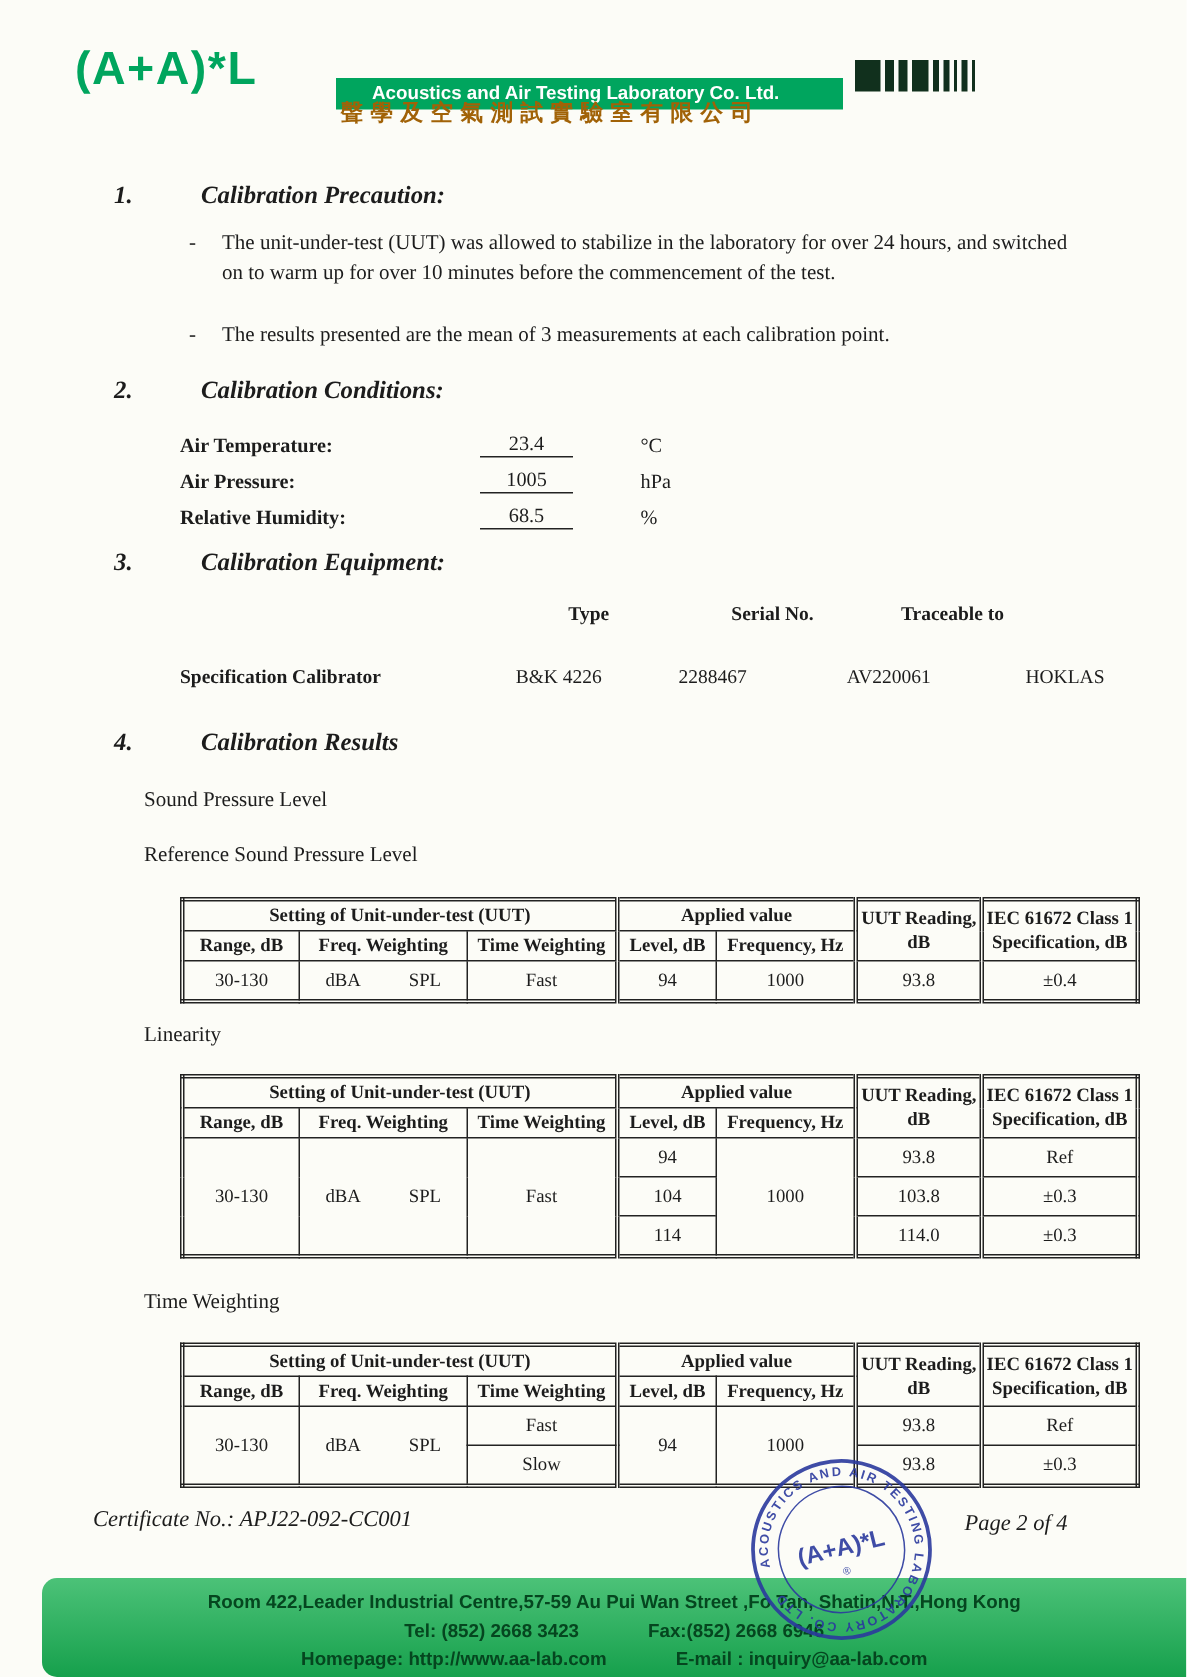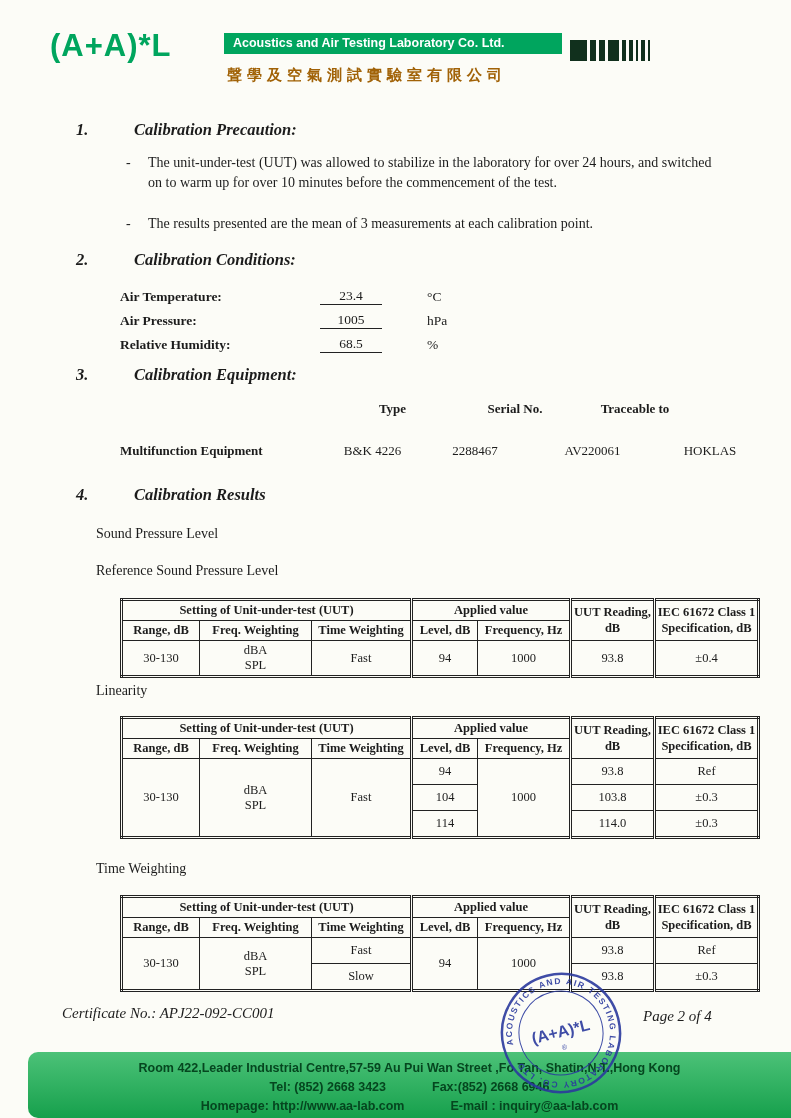--- a/index.html
+++ b/index.html
@@ -1,23 +1,23 @@
 <!DOCTYPE html>
 <html><head>
 <meta charset="utf-8">
 <style>
   html,body{margin:0;padding:0;}
   .page{position:relative;width:791px;height:1118px;background:#fcfcf7;overflow:hidden;
         font-family:"Liberation Serif",serif;color:#1c1c1c;}
   
   .logo{position:absolute;left:50px;top:28px;font-family:"Liberation Sans",sans-serif;
         font-weight:bold;font-size:31px;color:#00a55e;letter-spacing:1px;}
-  .banner{position:absolute;left:224px;top:33px;width:338px;height:21px;background:#00a55e;
+  .banner{position:absolute;left:224px;top:52px;width:338px;height:21px;background:#00a55e;
         color:#fff;font-family:"Liberation Sans",sans-serif;font-weight:bold;font-size:12.5px;
-        line-height:21px;padding-left:9px;box-sizing:border-box;}
+        line-height:21px;padding-left:24px;box-sizing:border-box;}
   .deco{position:absolute;left:570px;top:40px;height:21px;display:flex;gap:3px;}
   .deco div{background:#11301d;height:21px;}
   .zh{position:absolute;left:227px;top:66px;font-family:"Liberation Sans",sans-serif;
         font-size:15px;color:#a16207;letter-spacing:5px;font-weight:bold;}
   
   .sec{position:absolute;font-size:16.5px;font-weight:bold;font-style:italic;}
   .sec .num{display:inline-block;width:58px;}
   
   .bullets{position:absolute;left:126px;top:153px;width:600px;font-size:14px;line-height:1.45;}
   .bullet{display:flex;margin-bottom:20px;}
@@ -41,21 +41,21 @@
   
   .sublabel{position:absolute;font-size:14px;}
   
   .tblwrap{position:absolute;left:120px;width:637px;}
   table{border-collapse:collapse;table-layout:fixed;width:100%;font-size:12.5px;
         border:3px double #222;background:transparent;padding-left:39px;}
   th,td{border:1px solid #222;text-align:center;padding:2px 1px;font-family:"Liberation Serif",serif;}
   th{font-weight:bold;}
   .two-line{white-space:pre-line;line-height:1.25;}
   .dsep{border-left:3px double #222;}
-  .freqcell{display:flex;justify-content:space-around;flex-direction:column;}
+  .freqcell{display:flex;justify-content:space-around;}
   tr.data td{height:21px;}
   .c-range{width:78px;}.c-freq{width:112px;}.c-time{width:100px;}.c-level{width:66px;}
   .c-hz{width:93px;}.c-read{width:84px;}.c-iec{width:104px;}
   
   .cert{position:absolute;left:62px;top:1005px;font-size:15px;font-style:italic;}
   .pageno{position:absolute;left:643px;top:1008px;font-size:15px;font-style:italic;}
   .stamp{position:absolute;left:498px;top:970px;width:126px;height:126px;z-index:5;
         transform:rotate(-14deg);opacity:0.9;}
   .footbar{position:absolute;left:28px;top:1052px;width:763px;height:66px;z-index:1;
         background:linear-gradient(#4cc278,#16a04c);border-radius:10px 0 0 10px;
@@ -121,21 +121,21 @@
   <div class="sec" style="left:76px;top:365px;">
     <span class="num">3.</span><span>Calibration Equipment:</span>
   </div>
   <div class="equip-head">
     <span class="ec0"></span>
     <span class="ec1">Type</span>
     <span class="ec2">Serial No.</span>
     <span class="ec4">Traceable to</span>
   </div>
   <div class="equip-row">
-    <span class="ec0">Multifunction Equipment</span>
+    <span class="ec0">Specification Calibrator</span>
     <span class="ec1">B&amp;K 4226</span>
     <span class="ec2">2288467</span>
     <span class="ec3">AV220061</span>
     <span class="ec4">HOKLAS</span>
   </div>
 
   <div class="sec" style="left:76px;top:485px;">
     <span class="num">4.</span><span>Calibration Results</span>
   </div>
   <div class="sublabel" style="left:96px;top:526px;">Sound Pressure Level</div>

